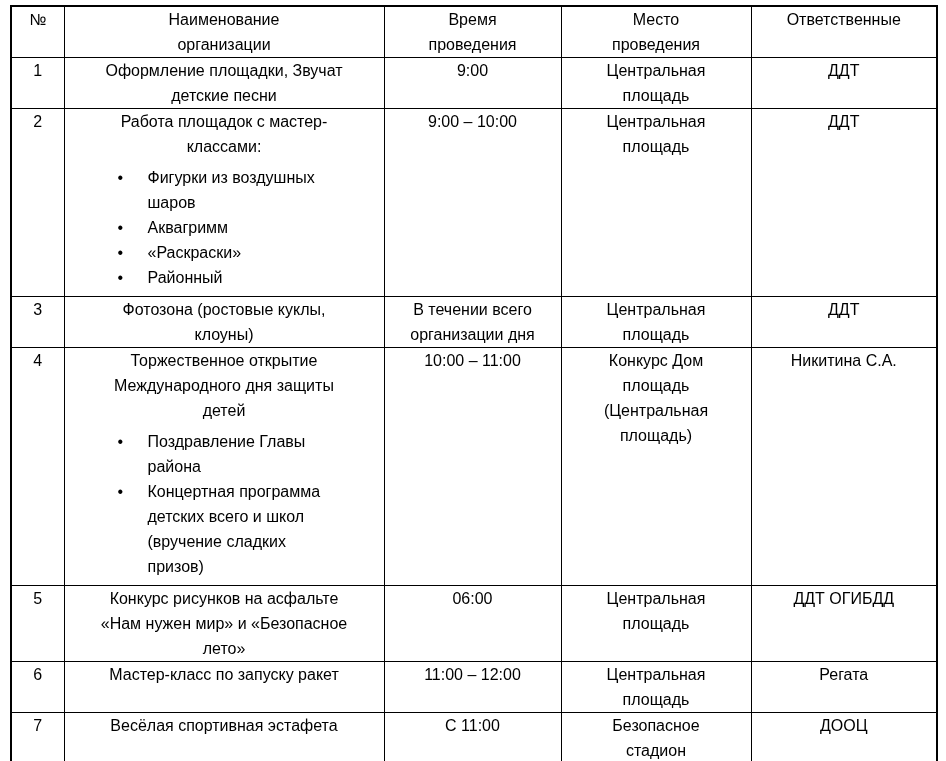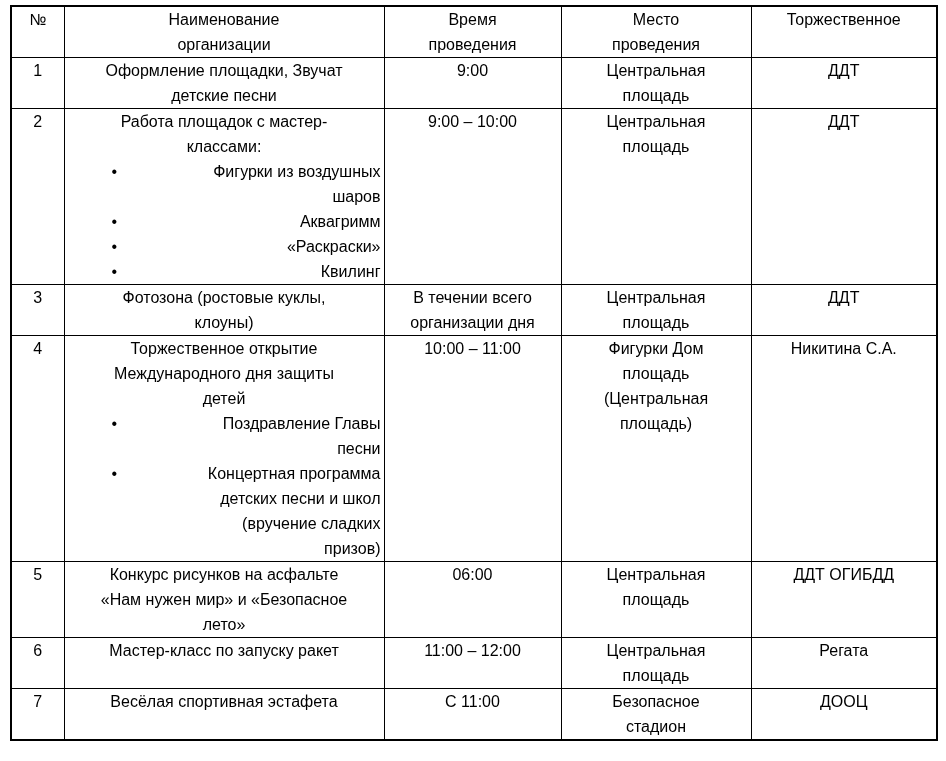--- a/index.html
+++ b/index.html
@@ -28,23 +28,23 @@
     vertical-align: top;
     text-align: center;
     padding: 0 3px;
     line-height: 25px;
     font-weight: normal;
     overflow: hidden;
   }
   .line { display: block; }
   ul.bullets {
     list-style: none;
-    margin: 0;
+    margin: 6px;
     padding: 0 0 0 74px;
-    text-align: right;
+    text-align: left;
   }
   ul.bullets li {
     position: relative;
   }
   ul.bullets li::before {
     content: "\2022";
     position: absolute;
     left: -30px;
     top: 0;
   }
@@ -71,21 +71,21 @@
         </th>
         <th>
           <div class="line">Время</div>
           <div class="line">проведения</div>
         </th>
         <th>
           <div class="line">Место</div>
           <div class="line">проведения</div>
         </th>
         <th>
-          <div class="line">Торжественное</div>
+          <div class="line">Ответственные</div>
         </th>
       </tr>
   </thead>
   <tbody>
       <tr>
         <td>1</td>
         <td>
           <div class="line">Оформление площадки, Звучат</div>
           <div class="line">детские песни</div>
         </td>
@@ -110,21 +110,21 @@
               <div class="line">Фигурки из воздушных</div>
               <div class="line">шаров</div>
             </li>
             <li>
               <div class="line">Аквагримм</div>
             </li>
             <li>
               <div class="line">«Раскраски»</div>
             </li>
             <li>
-              <div class="line">Квилинг</div>
+              <div class="line">Районный</div>
             </li>
           </ul>
         </td>
         <td>
           <div class="line">9:00 – 10:00</div>
         </td>
         <td>
           <div class="line">Центральная</div>
           <div class="line">площадь</div>
         </td>
@@ -152,35 +152,35 @@
       </tr>
       <tr>
         <td>4</td>
         <td>
           <div class="line">Торжественное открытие</div>
           <div class="line">Международного дня защиты</div>
           <div class="line">детей</div>
           <ul class="bullets">
             <li>
               <div class="line">Поздравление Главы</div>
-              <div class="line">песни</div>
+              <div class="line">района</div>
             </li>
             <li>
               <div class="line">Концертная программа</div>
-              <div class="line">детских песни и школ</div>
+              <div class="line">детских всего и школ</div>
               <div class="line">(вручение сладких</div>
               <div class="line">призов)</div>
             </li>
           </ul>
         </td>
         <td>
           <div class="line">10:00 – 11:00</div>
         </td>
         <td>
-          <div class="line">Фигурки Дом</div>
+          <div class="line">Конкурс Дом</div>
           <div class="line">площадь</div>
           <div class="line">(Центральная</div>
           <div class="line">площадь)</div>
         </td>
         <td>
           <div class="line">Никитина С.А.</div>
         </td>
       </tr>
       <tr>
         <td>5</td>

